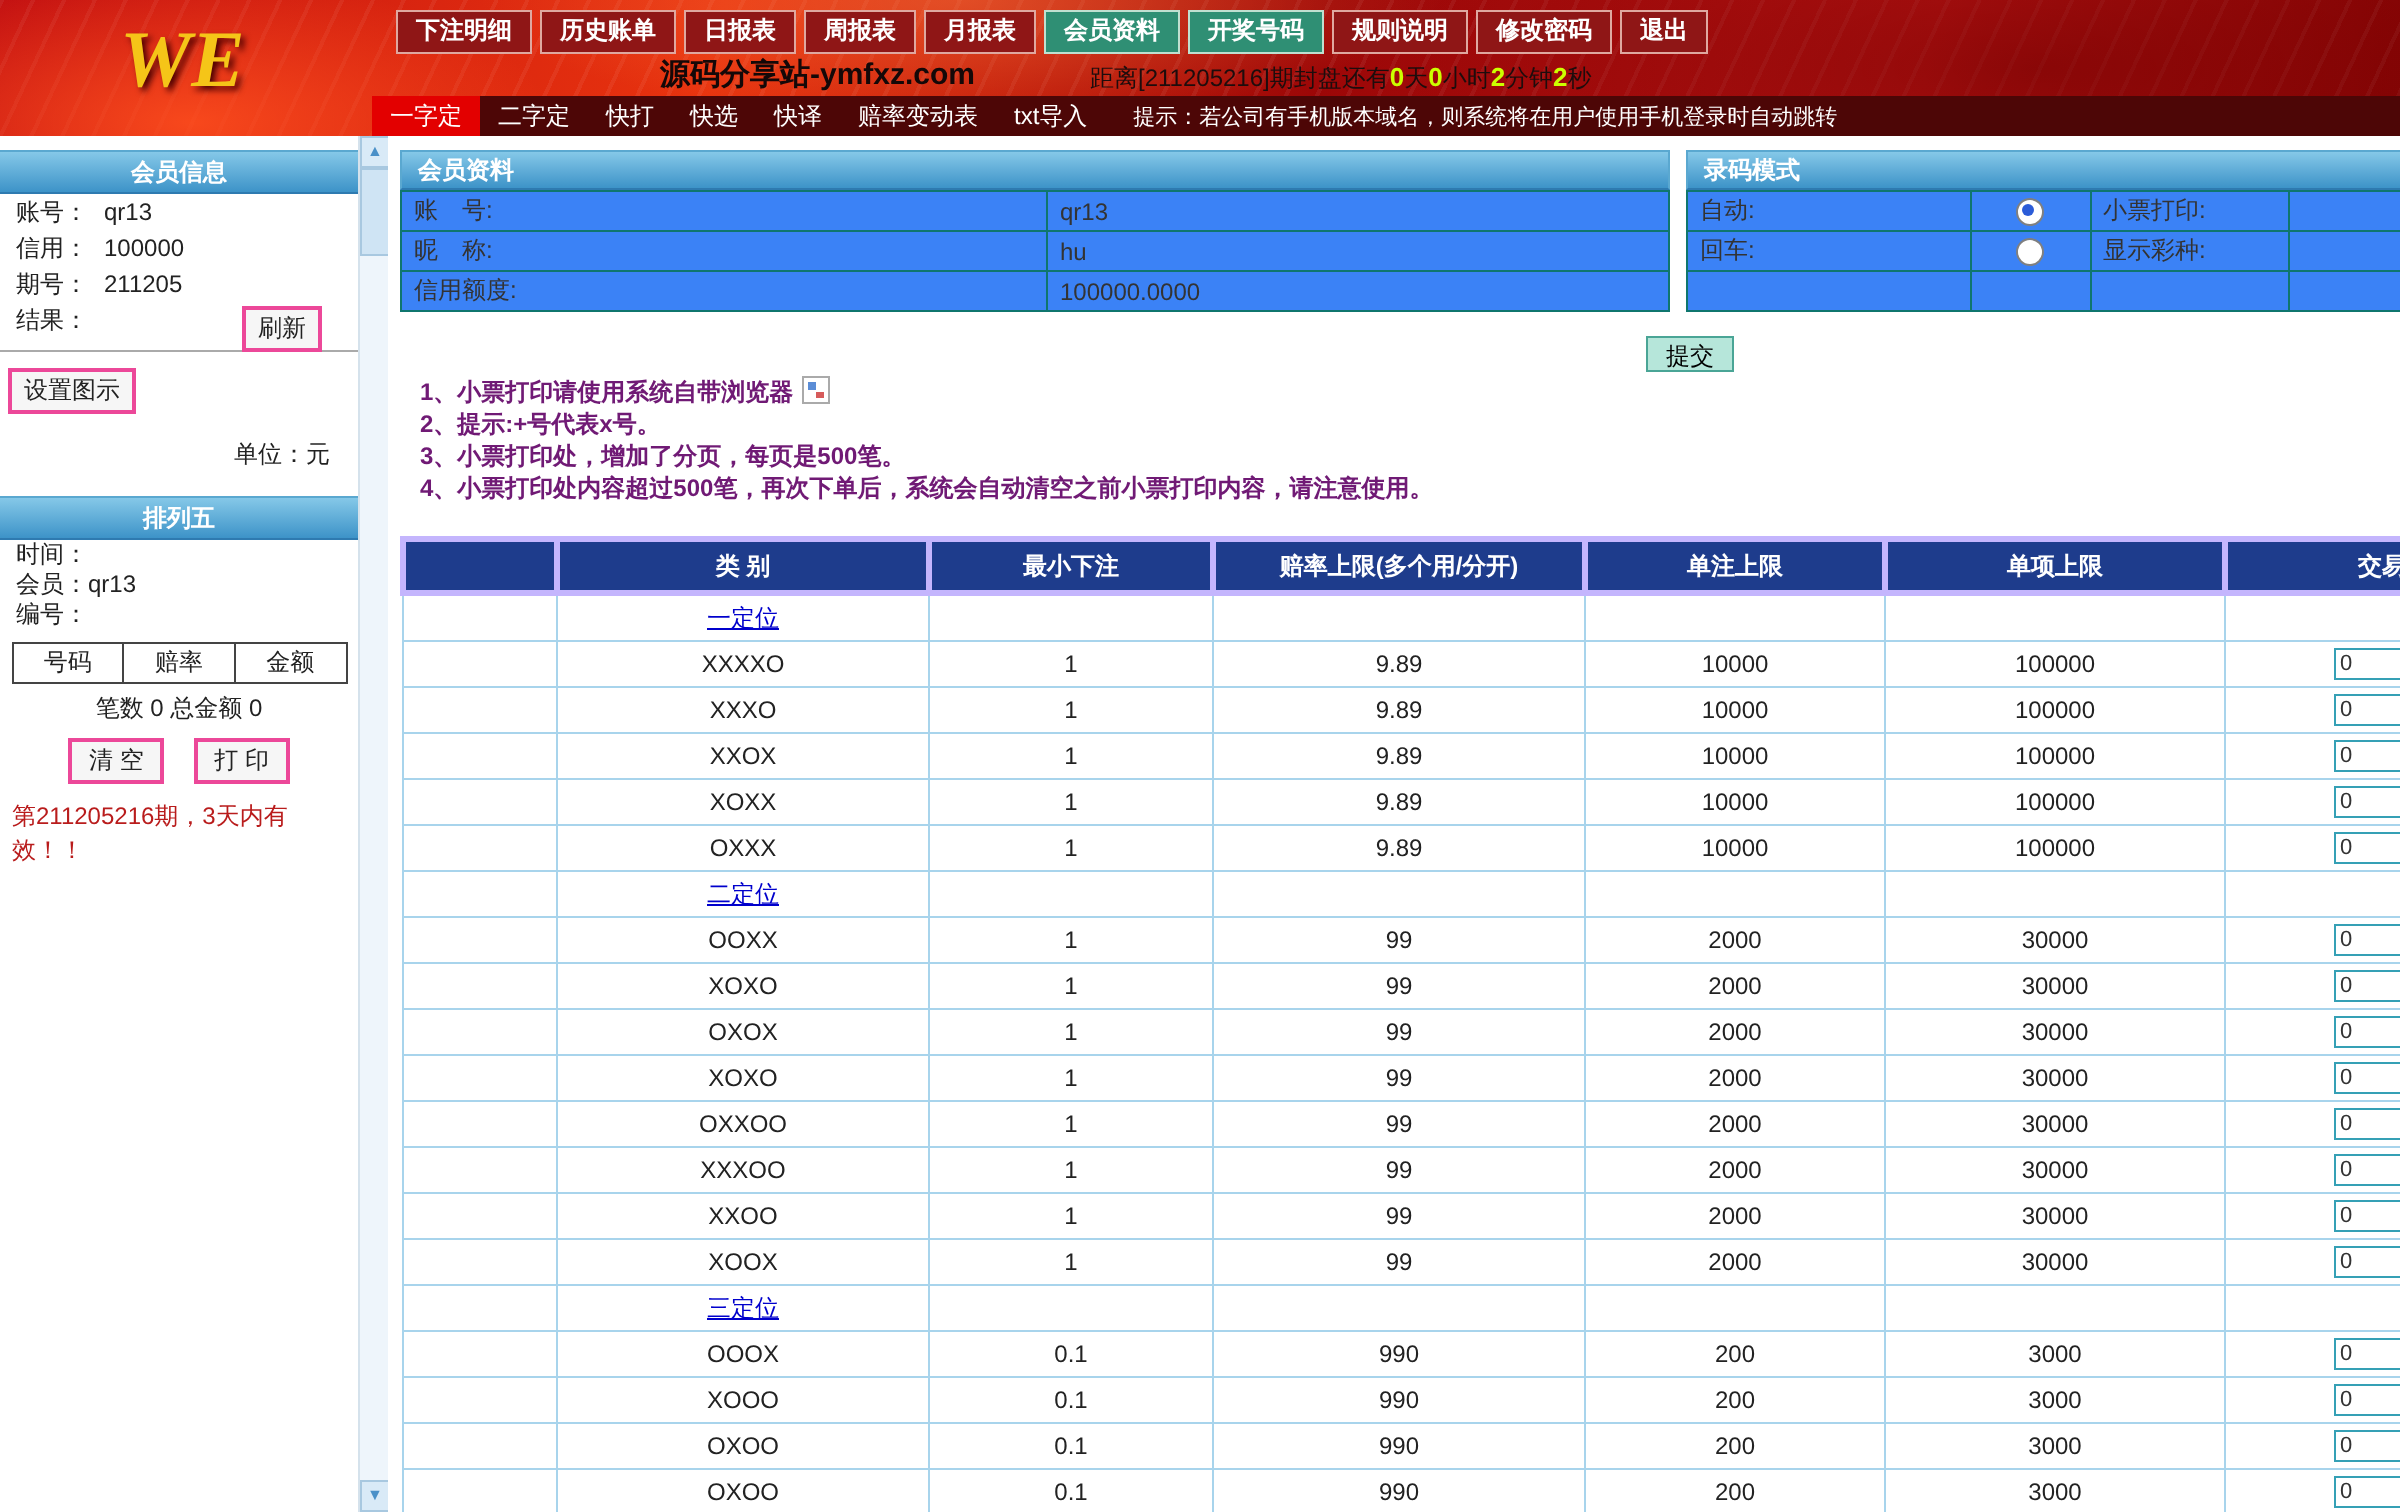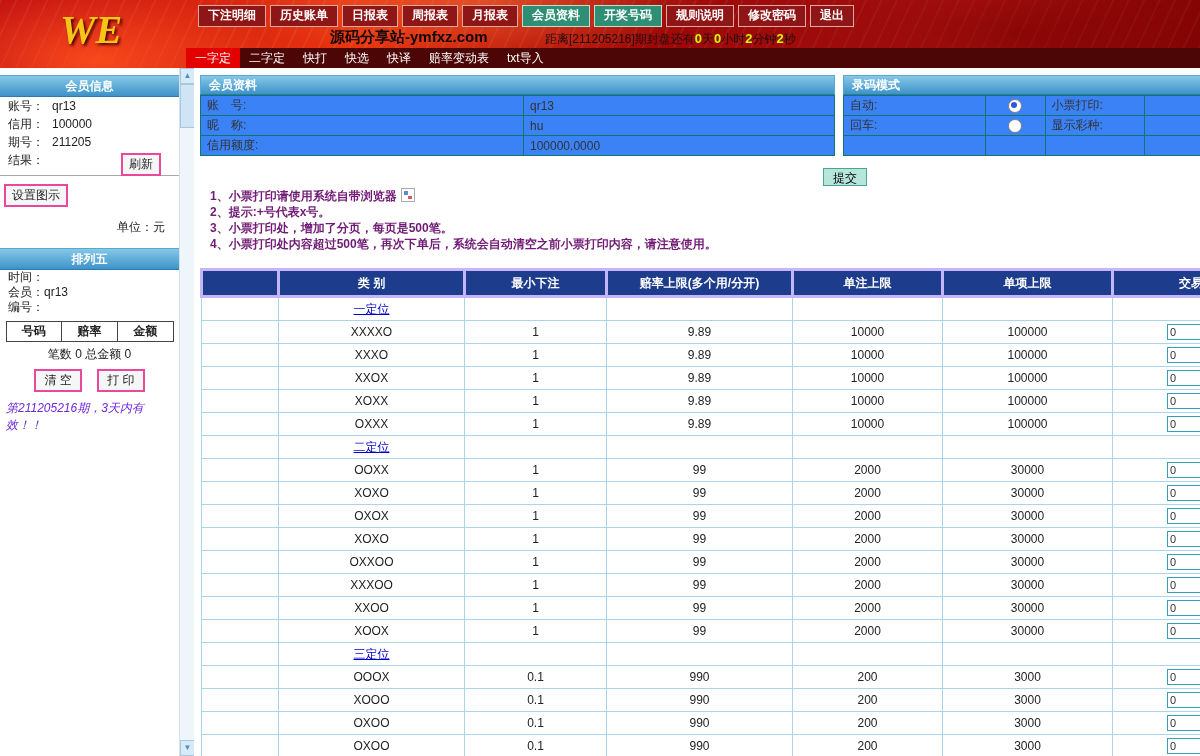--- a/index.html
+++ b/index.html
@@ -54,26 +54,26 @@
   .slabel{display:inline-block;min-width:44px;}
   .srow .mini-btn{float:right;margin-right:10px;}
   .side-sep{border-top:1px solid #aaa;margin:6px 0 4px 0;}
   .mini-btn{
     background:#f6f6f6;border:2px solid #ec4899;font-size:12px;
     padding:1px 6px;cursor:pointer;color:#222;
   }
   .settings-btn{margin:4px 0 0 4px;}
   .unit{margin-top:12px;text-align:right;padding-right:14px;}
   .sline{padding:1px 8px;height:13px;line-height:13px;}
-  .mini-table{margin:6px auto 0 auto;width:168px;border-collapse:collapse;font-weight:bold;}
+  .mini-table{margin:6px auto 0 auto;width:168px;border-collapse:collapse;}
   .mini-table td{border:1px solid #444;height:17px;text-align:center;font-size:12px;}
   .totals{text-align:center;margin-top:4px;}
   .side-btn-row{text-align:center;margin-top:6px;}
   .side-btn-row .mini-btn{margin:0 6px;padding:1px 8px;}
-  .validity{padding:8px 4px 0 6px;color:#6d28d9;font-style:italic;}
+  .validity{padding:8px 4px 0 6px;color:#b91c1c;}
   
   .vscroll{position:absolute;left:179px;top:68px;width:15px;height:688px;background:#eef5fb;border-left:1px solid #d5e2ec;}
   .vs-btn{width:13px;height:14px;background:#d9eaf7;border:1px solid #a8c8e0;color:#4a90c8;font-size:8px;line-height:13px;text-align:center;cursor:pointer;}
   .vs-btn.down{position:absolute;bottom:0;left:0;}
   .vs-thumb{position:absolute;top:16px;left:0;width:13px;height:42px;background:#cfe4f4;border:1px solid #a8c8e0;cursor:pointer;}
   
   .main{position:absolute;left:194px;top:68px;width:1006px;height:688px;overflow:hidden;background:#fff;}
   .blue-hdr{
     height:18px;line-height:18px;background:linear-gradient(#85c8e8,#3d93c8);
     color:#fff;font-weight:bold;font-size:12px;padding-left:8px;
@@ -134,20 +134,21 @@
 <div class="subnav">
   <div class="subtabs" id="subtabs">
       <div class="subtab active">一字定</div>
       <div class="subtab">二字定</div>
       <div class="subtab">快打</div>
       <div class="subtab">快选</div>
       <div class="subtab">快译</div>
       <div class="subtab">赔率变动表</div>
       <div class="subtab">txt导入</div>
     </div>
+  <span class="subtip">提示：若公司有手机版本域名，则系统将在用户使用手机登录时自动跳转</span>
 </div>
 
 <div class="sidebar">
   <div class="side-hdr first">会员信息</div>
   <div class="srow">
     <span class="slabel">账号：</span><span class="sval">qr13</span>
   </div>
   <div class="srow">
     <span class="slabel">信用：</span><span class="sval">100000</span>
   </div>

